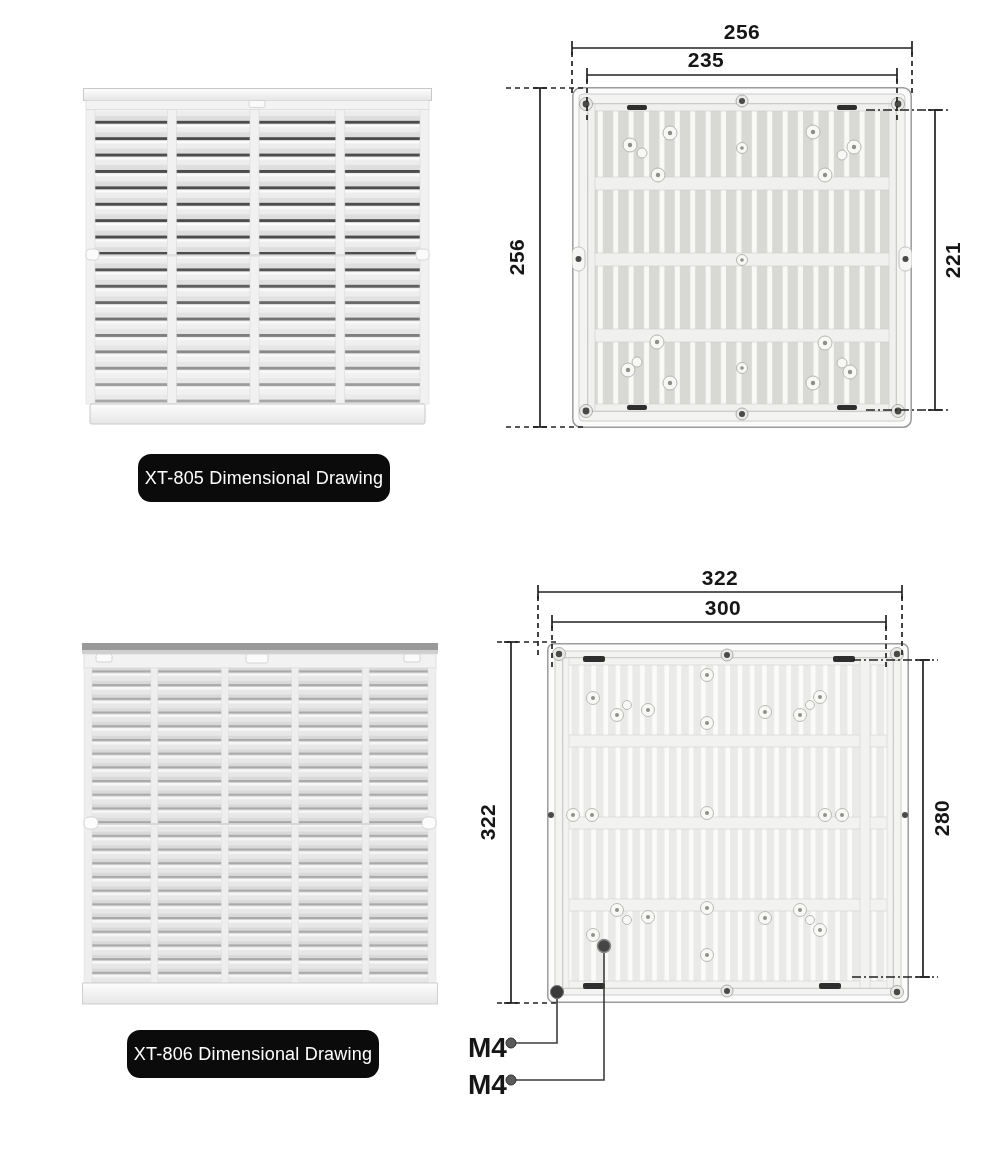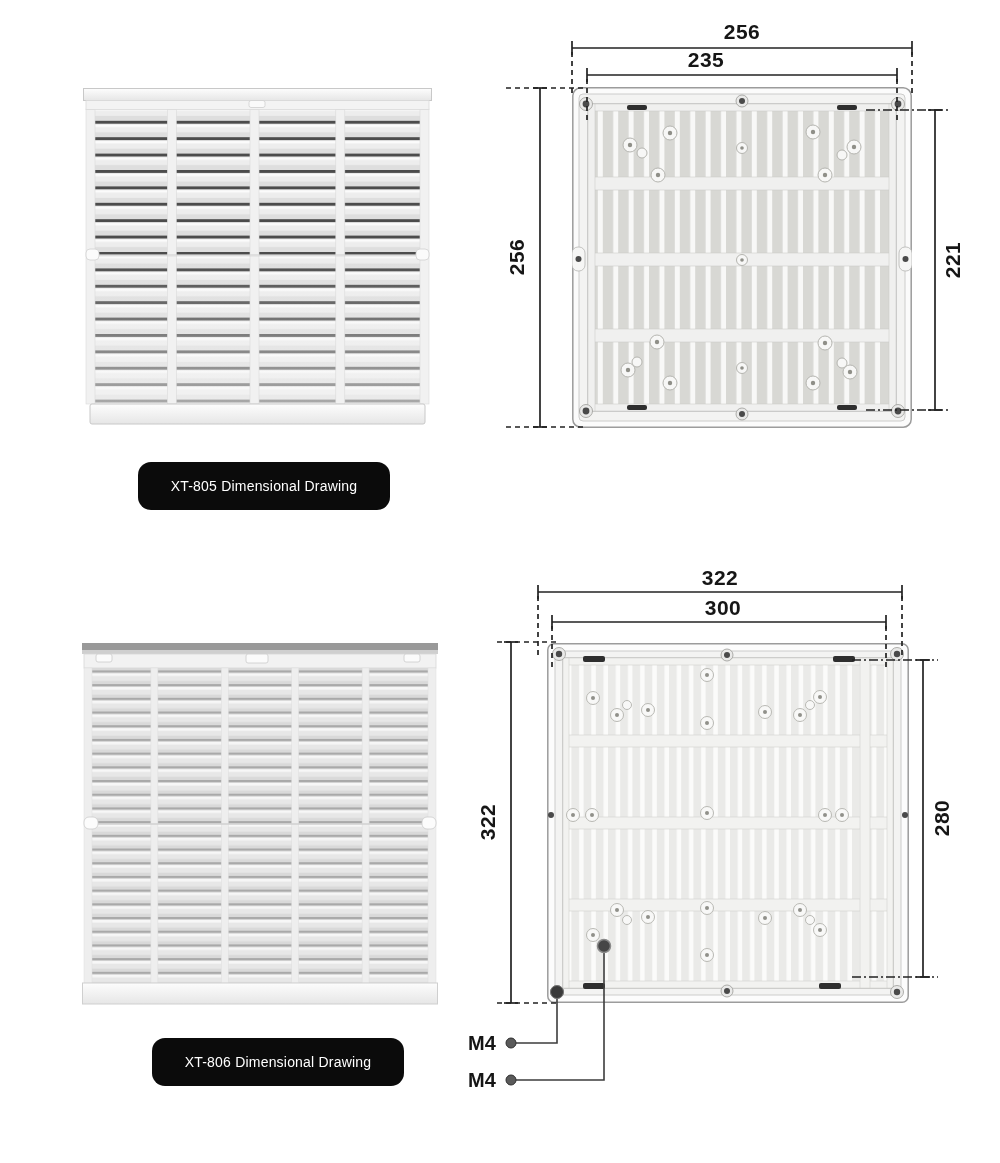--- a/index.html
+++ b/index.html
@@ -5,22 +5,22 @@
   html,body{margin:0;padding:0;background:#ffffff;}
   .canvas{position:relative;width:968px;height:1163px;background:#ffffff;
           font-family:"Liberation Sans", sans-serif;overflow:hidden;}
   .abs{position:absolute;}
   .dimlabel{position:absolute;font-weight:bold;font-size:21px;color:#161616;
             text-align:center;letter-spacing:.5px;}
   .vlabel{position:absolute;font-weight:bold;font-size:21px;color:#161616;white-space:nowrap;
           transform:translate(-50%,-50%) rotate(-90deg);letter-spacing:.5px;}
   .badge{position:absolute;background:#0b0b0b;color:#ffffff;border-radius:13px;
          display:flex;align-items:center;justify-content:center;
-         font-size:14px;letter-spacing:.2px;margin-top:8px;}
-  .m4{position:absolute;font-weight:bold;font-size:20px;color:#161616;}
+         font-size:18px;letter-spacing:.2px;}
+  .m4{position:absolute;font-weight:bold;font-size:28px;color:#161616;}
   svg{display:block;}
 </style>
 </head>
 <body>
 
 <div class="canvas">
 
   <svg class="abs" style="left:83px;top:88px;" width="349" height="337" viewBox="0 0 349 337">
     <defs>
       <linearGradient id="gcap" x1="0" y1="0" x2="0" y2="1">
@@ -359,15 +359,15 @@
 
   <div class="dimlabel" style="left:670px;top:566px;width:100px;">322</div>
   <div class="dimlabel" style="left:673px;top:596px;width:100px;">300</div>
   <div class="vlabel" style="left:488px;top:822px;">322</div>
   <div class="vlabel" style="left:942px;top:818px;">280</div>
 
   <div class="m4" style="left:468px;top:1032px;">M4</div>
   <div class="m4" style="left:468px;top:1069px;">M4</div>
 
   <div class="badge" style="left:138px;top:454px;width:252px;height:48px;">XT-805 Dimensional Drawing</div>
-  <div class="badge" style="left:152px;top:1030px;width:252px;height:48px;">XT-806 Dimensional Drawing</div>
+  <div class="badge" style="left:127px;top:1030px;width:252px;height:48px;">XT-806 Dimensional Drawing</div>
 
 </div>
 
 </body></html>

